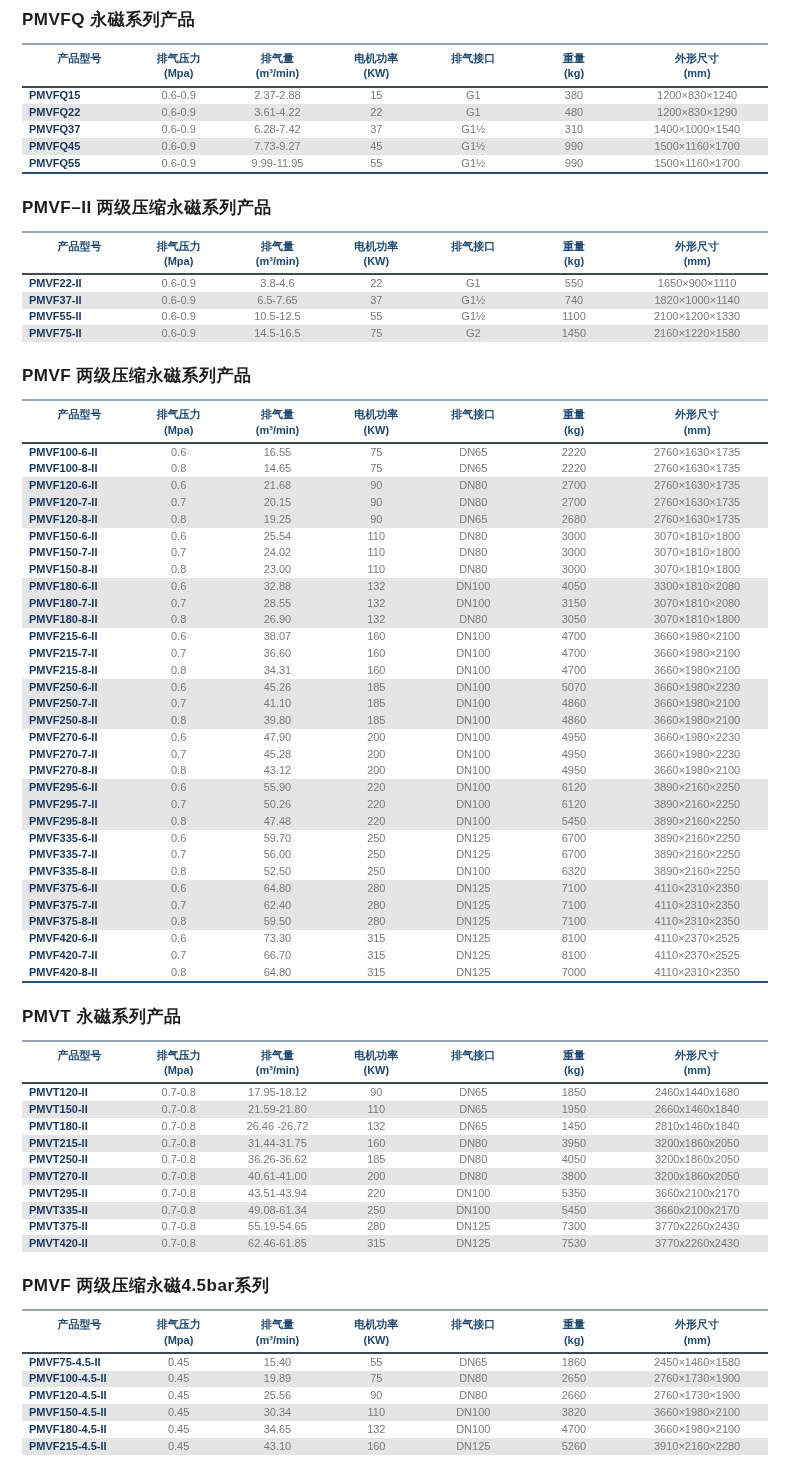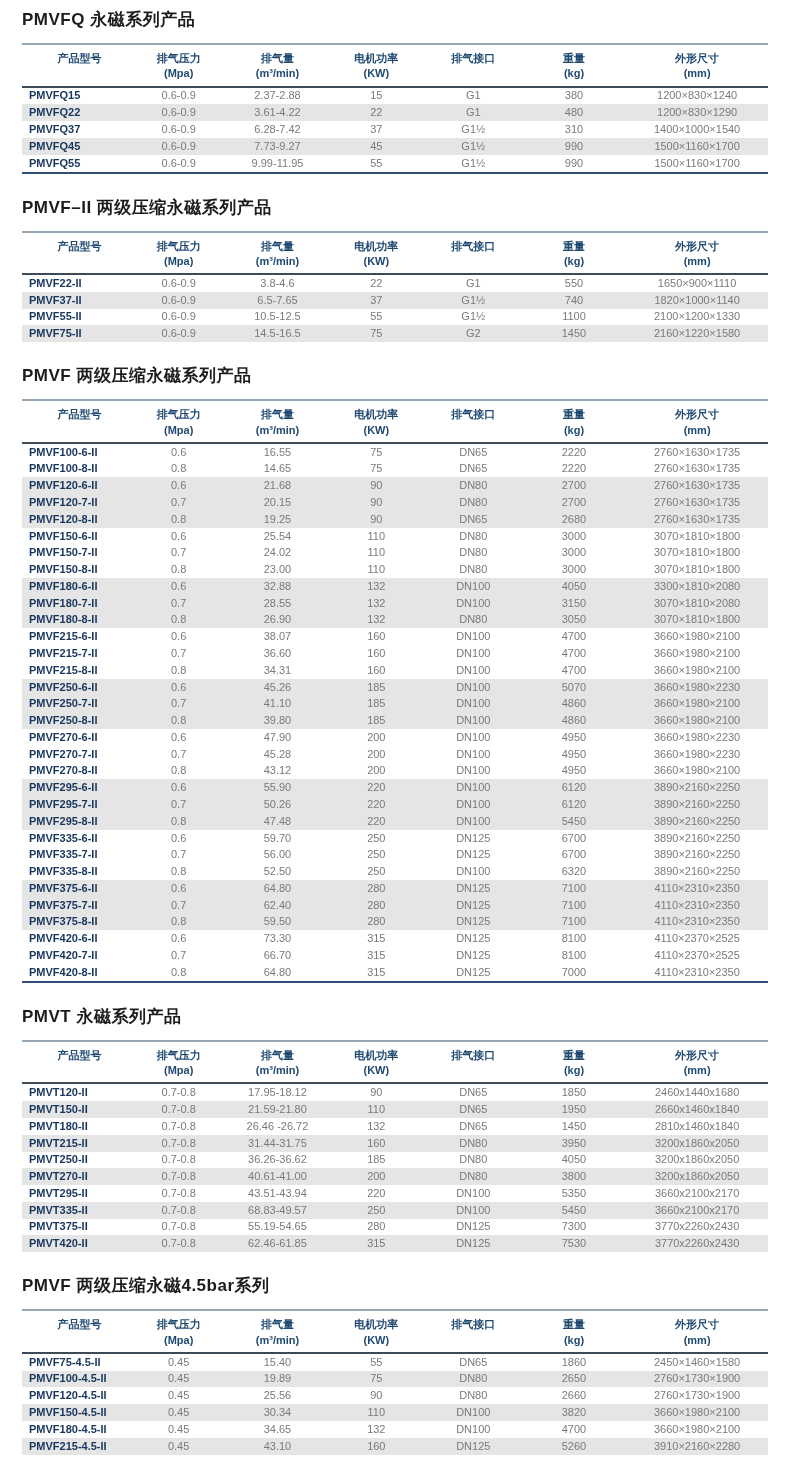--- a/index.html
+++ b/index.html
@@ -591,21 +591,21 @@
             <td class="">0.7-0.8</td>
             <td class="">43.51-43.94</td>
             <td class="">220</td>
             <td class="">DN100</td>
             <td class="">5350</td>
             <td class="">3660x2100x2170</td>
           </tr>
           <tr class="striped">
             <td class="model">PMVT335-II</td>
             <td class="">0.7-0.8</td>
-            <td class="">68.83-49.57</td>
+            <td class="">49.08-61.34</td>
             <td class="">250</td>
             <td class="">DN100</td>
             <td class="">5450</td>
             <td class="">3660x2100x2170</td>
           </tr>
           <tr class="">
             <td class="model">PMVT375-II</td>
             <td class="">0.7-0.8</td>
             <td class="">55.19-54.65</td>
             <td class="">280</td>

